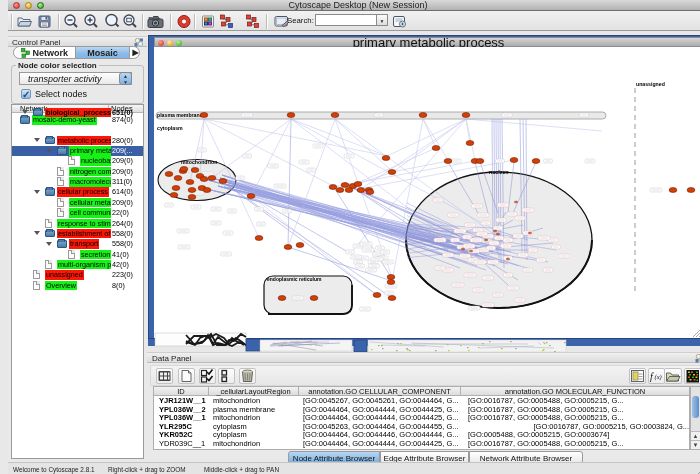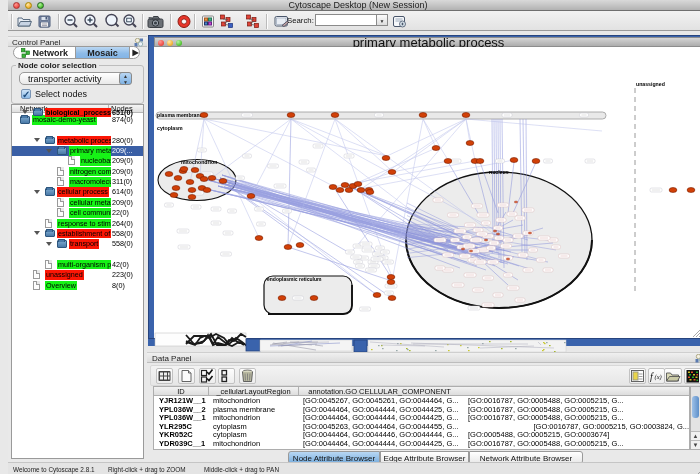--- a/index.html
+++ b/index.html
@@ -33,22 +33,22 @@
   font-size:9px; font-weight:bold; color:#222; }
 #seg .s1 { position:absolute; left:0; top:0; width:61px; height:13px; text-align:center; line-height:13px; }
 #seg .s2 { position:absolute; left:61px; top:0; width:55px; height:13px; text-align:center; line-height:13px;
   background:linear-gradient(#b9d6f2,#8dbbe8 50%,#7fb2e4); border-left:1px solid #9a9a9a; border-right:1px solid #9a9a9a;}
 #seg .s3 { position:absolute; left:116px; top:0; width:11px; height:13px; text-align:center; line-height:12px; font-size:8px;}
 #fieldset { position:absolute; left:3px; top:32px; width:133px; height:39px;
   border:1px solid #bdbdbd; border-radius:3px; }
 #fieldset-label { position:absolute; left:8px; top:28px; font-size:8px; font-weight:bold; color:#222;
   background:#e9e9e9; padding:0 2px; }
 #combo { position:absolute; left:11px; top:39px; width:113px; height:13px;
-  background:linear-gradient(#ffffff,#e9e9e9); border:1px solid #9a9a9a; border-radius:5px;
-  font-size:9px; color:#111; line-height:12px; padding-left:8px; }
+  background:linear-gradient(#ffffff,#e9e9e9); border:1px solid #9a9a9a; border-radius:0;
+  font-size:9px; color:#111; line-height:12px; padding-left:8px;font-style:italic; }
 #combo-btn { position:absolute; right:-1px; top:-1px; width:13px; height:13px;
   background:linear-gradient(#b9d6f2,#7fb2e4); border:1px solid #8a8a8a; border-radius:3px;
   color:#333; font-size:5px; text-align:center; line-height:6px; }
 #checkbox { position:absolute; left:13px; top:56px; width:10px; height:10px;
   background:linear-gradient(#cfe4f7,#8dbbe8); border:1px solid #7a95b5; border-radius:2px;
   color:#1d4a7a; font-size:10px; line-height:9px; font-weight:bold; text-align:center;}
 #checkbox-label { position:absolute; left:27px; top:56px; font-size:9px; color:#111; }
 #netlist { position:absolute; left:3px; top:71px; width:133px; height:355px;
   background:#fff; border:1px solid #9a9a9a; }
 #netlist-head { position:absolute; left:0; top:0; width:131px; height:8px;
@@ -307,20 +307,25 @@
           <div class="tri" style="left:22px;"></div>
           <div class="folder" style="left:33px;"></div>
           <div class="lbl rbg" style="left:45px;max-width:54px;color:#000;">establishment of lo</div>
           <div class="cnt" style="color:#000;">558(0)</div>
         </div>
       <div class="trow" style="top:133.70px;">
           <div class="tri" style="left:34px;"></div>
           <div class="folder" style="left:45px;"></div>
           <div class="lbl rbg" style="left:57px;max-width:42px;color:#000;">transport</div>
           <div class="cnt" style="color:#000;">558(0)</div>
+        </div>
+      <div class="trow" style="top:144.05px;">
+          <div class="ficon" style="left:56px;"></div>
+          <div class="lbl gbg" style="left:68px;max-width:31px;color:#000;">secretion</div>
+          <div class="cnt" style="color:#000;">41(0)</div>
         </div>
       <div class="trow" style="top:154.40px;">
           <div class="ficon" style="left:33px;"></div>
           <div class="lbl gbg" style="left:45px;max-width:54px;color:#000;">multi-organism pro</div>
           <div class="cnt" style="color:#000;">42(0)</div>
         </div>
       <div class="trow" style="top:164.75px;">
           <div class="ficon" style="left:21px;"></div>
           <div class="lbl rbg" style="left:33px;max-width:66px;color:#000;">unassigned</div>
           <div class="cnt" style="color:#000;">223(0)</div>
@@ -926,20 +931,21 @@
 <rect x="5.5" y="11" width="2" height="1.5" fill="#cb2"></rect>
           <rect x="9.5" y="11" width="2" height="1.5" fill="#d52"></rect>
           <rect x="12.5" y="11.5" width="1.5" height="1.5" fill="#2a2"></rect>
         </svg>
     </div>
     <div id="dtable">
       <div id="dtable-head">
         <div style="left:0;width:54px;">ID</div>
         <div style="left:54px;width:90px;border-left:1px solid #b0b0b0;">_cellularLayoutRegion</div>
         <div style="left:144px;width:162px;border-left:1px solid #b0b0b0;">annotation.GO CELLULAR_COMPONENT</div>
+        <div style="left:306px;width:229px;border-left:1px solid #b0b0b0;">annotation.GO MOLECULAR_FUNCTION</div>
       </div>
       <div class="drow" style="top:10.0px;">
         <div style="left:3px;width:53px;font-weight:bold;">YJR121W__1</div>
         <div style="left:57px;width:85px;">mitochondrion</div>
         <div style="left:147px;width:157px;">[GO:0045267, GO:0045261, GO:0044464, G...</div>
         <div style="left:312px;width:221px;">[GO:0016787, GO:0005488, GO:0005215, G...</div>
         </div>
       <div class="drow" style="top:18.6px;">
         <div style="left:3px;width:53px;font-weight:bold;">YPL036W__2</div>
         <div style="left:57px;width:85px;">plasma membrane</div>
@@ -958,21 +964,21 @@
         <div style="left:147px;width:157px;">[GO:0045263, GO:0044464, GO:0044455, G...</div>
         <div style="left:312px;width:221px;text-align:right;">[GO:0016787, GO:0005215, GO:0003824, G...</div>
         </div>
       <div class="drow" style="top:44.4px;">
         <div style="left:3px;width:53px;font-weight:bold;">YKR052C</div>
         <div style="left:57px;width:85px;">cytoplasm</div>
         <div style="left:147px;width:157px;">[GO:0044464, GO:0044446, GO:0044444, G...</div>
         <div style="left:312px;width:221px;">[GO:0005488, GO:0005215, GO:0003674]</div>
         </div>
       <div class="drow" style="top:53.0px;">
-        <div style="left:3px;width:53px;font-weight:bold;">YDR039C__1</div>
+        <div style="left:3px;width:53px;font-weight:normal;">YDR039C__1</div>
         <div style="left:57px;width:85px;">mitochondrion</div>
         <div style="left:147px;width:157px;">[GO:0044464, GO:0044444, GO:0044425, G...</div>
         <div style="left:312px;width:221px;">[GO:0016787, GO:0005488, GO:0005215, G...</div>
         </div>
     </div>
     <div id="dscroll">
       <div style="position:absolute;left:1px;top:9px;width:7px;height:22px;background:linear-gradient(90deg,#9ec1e8,#5d8fc9);border-radius:3px;"></div>
       <div style="position:absolute;left:0px;bottom:9px;width:9px;height:9px;background:#f0f0f0;border-top:1px solid #bbb;font-size:6px;text-align:center;line-height:9px;color:#444;">▲</div>
       <div style="position:absolute;left:0px;bottom:0px;width:9px;height:9px;background:#f0f0f0;border-top:1px solid #bbb;font-size:6px;text-align:center;line-height:9px;color:#444;">▼</div>
     </div>

